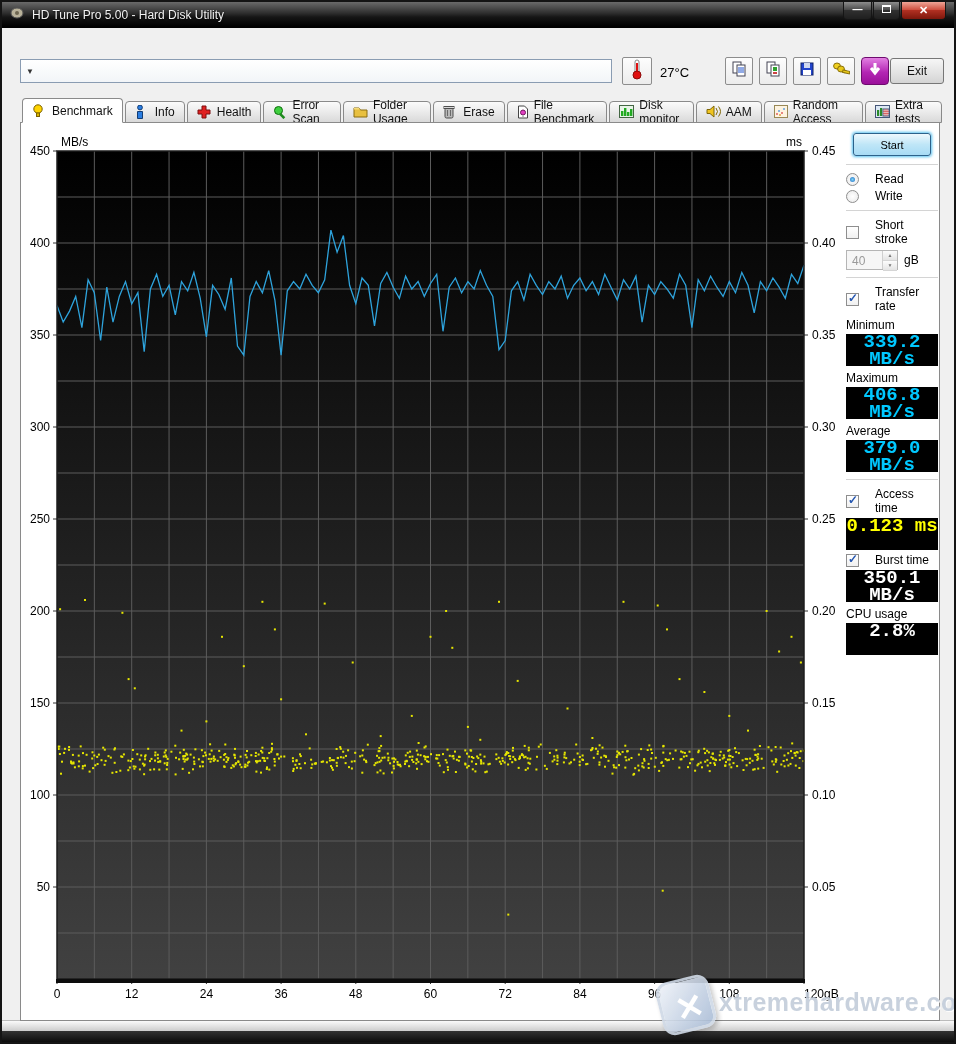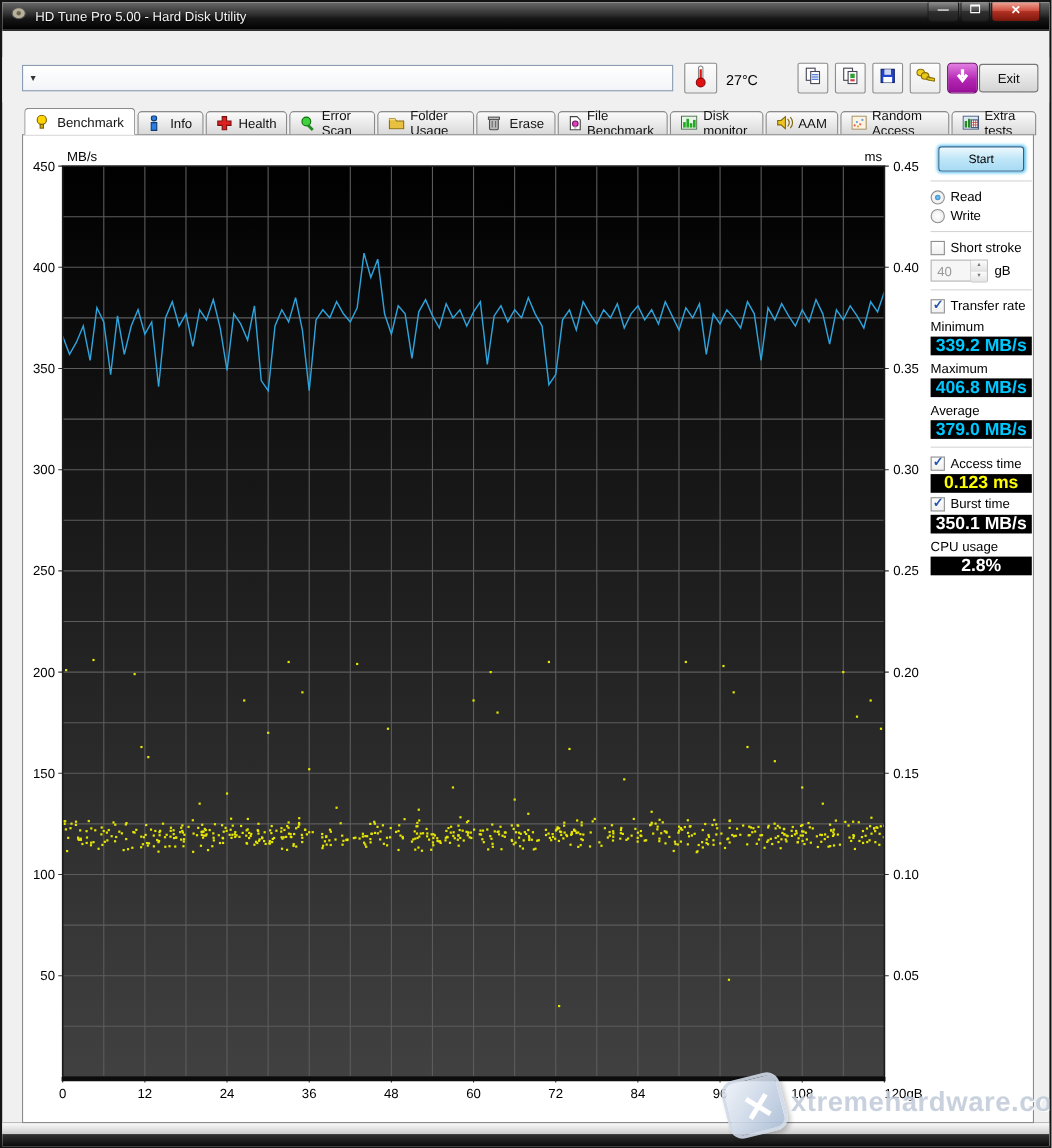--- a/index.html
+++ b/index.html
@@ -45,35 +45,35 @@
   
   .page{position:absolute;left:18px;top:120px;width:920px;height:899px;background:#fff;
     border:1px solid #8a8a8a;z-index:2;}
   .chart-wrap{position:absolute;left:6px;top:10px;}
   
   .panel{position:absolute;left:825px;top:8px;width:92px;font-size:12px;color:#000;}
   .start-btn{display:block;width:78px;height:23px;margin:2px auto 8px;font-size:11px;color:#000;
     background:linear-gradient(#eef8fd,#bfe6f7 50%,#a7dbf5);border:1px solid #2c628b;border-radius:3px;
     box-shadow:0 0 3px 1px #57c0ef;cursor:pointer;}
   .sep{border:none;border-top:1px solid #d4d4d4;margin:7px 0;}
-  .opt-row{display:flex;align-items:center;gap:5px;margin:3px 0;}
+  .opt-row{display:flex;align-items:center;gap:16px;margin:3px 0;}
   .radio{width:13px;height:13px;border-radius:50%;border:1px solid #8e8e8e;background:radial-gradient(#fff,#e8e8e8);position:relative;flex:0 0 13px;}
   .radio.sel::after{content:"";position:absolute;left:3px;top:3px;width:5px;height:5px;border-radius:50%;
     background:radial-gradient(#7cd3f7,#1f69c0);}
   .checkbox{width:13px;height:13px;border:1px solid #8e8e8e;background:linear-gradient(#fff,#f0f0f0);
     position:relative;flex:0 0 13px;}
   .checkbox.checked::after{content:"✓";position:absolute;left:1px;top:-3px;font-size:12px;font-weight:bold;color:#2456b0;}
   .spin-row{display:flex;align-items:center;gap:6px;margin:4px 0 2px;}
   .spin-box{width:52px;height:20px;border:1px solid #b5b5b5;background:#f6f6f6;display:flex;}
   .spin-val{flex:1;font-size:12px;color:#9a9a9a;padding:3px 0 0 5px;}
   .spin-btns{width:15px;display:flex;flex-direction:column;border-left:1px solid #cfcfcf;}
   .spin-btns span{flex:1;font-size:5px;color:#777;text-align:center;line-height:9px;background:linear-gradient(#fcfcfc,#e4e4e4);border-bottom:1px solid #d5d5d5;}
   .stat-label{margin:5px 0 2px;}
-  .statbox{background:#000;height:17px;line-height:17px;text-align:center;
-    font-size:16px;font-weight:bold;margin:1px 0 3px;}
+  .statbox{background:#000;height:32px;line-height:17px;text-align:center;
+    font-size:19px;font-weight:bold;margin:1px 0 3px;font-family:Liberation Mono, monospace;}
   .statbox.cyan{color:#00c8ff;} .statbox.yellow{color:#ffff00;} .statbox.white{color:#fff;}
   
   .watermark{position:absolute;left:638px;top:858px;width:282px;height:42px;z-index:5;
     display:flex;align-items:center;opacity:0.9;pointer-events:none;}
   .wm-logo{width:54px;height:54px;border-radius:12px;transform:rotate(-14deg);margin-top:6px;
     background:linear-gradient(135deg,#eef2f8,#a9bcd6);border:3px solid #cfd9e6;position:relative;flex:0 0 54px;
     box-shadow:2px 3px 5px rgba(0,0,0,0.25);}
   .wm-x{position:absolute;left:9px;top:9px;width:36px;height:36px;color:#fff;font-size:34px;font-weight:bold;
     line-height:36px;text-align:center;font-family:"Liberation Sans",sans-serif;}
   .wm-text{font-size:25px;font-weight:bold;color:#c3cdda;letter-spacing:0.5px;margin-left:6px;

